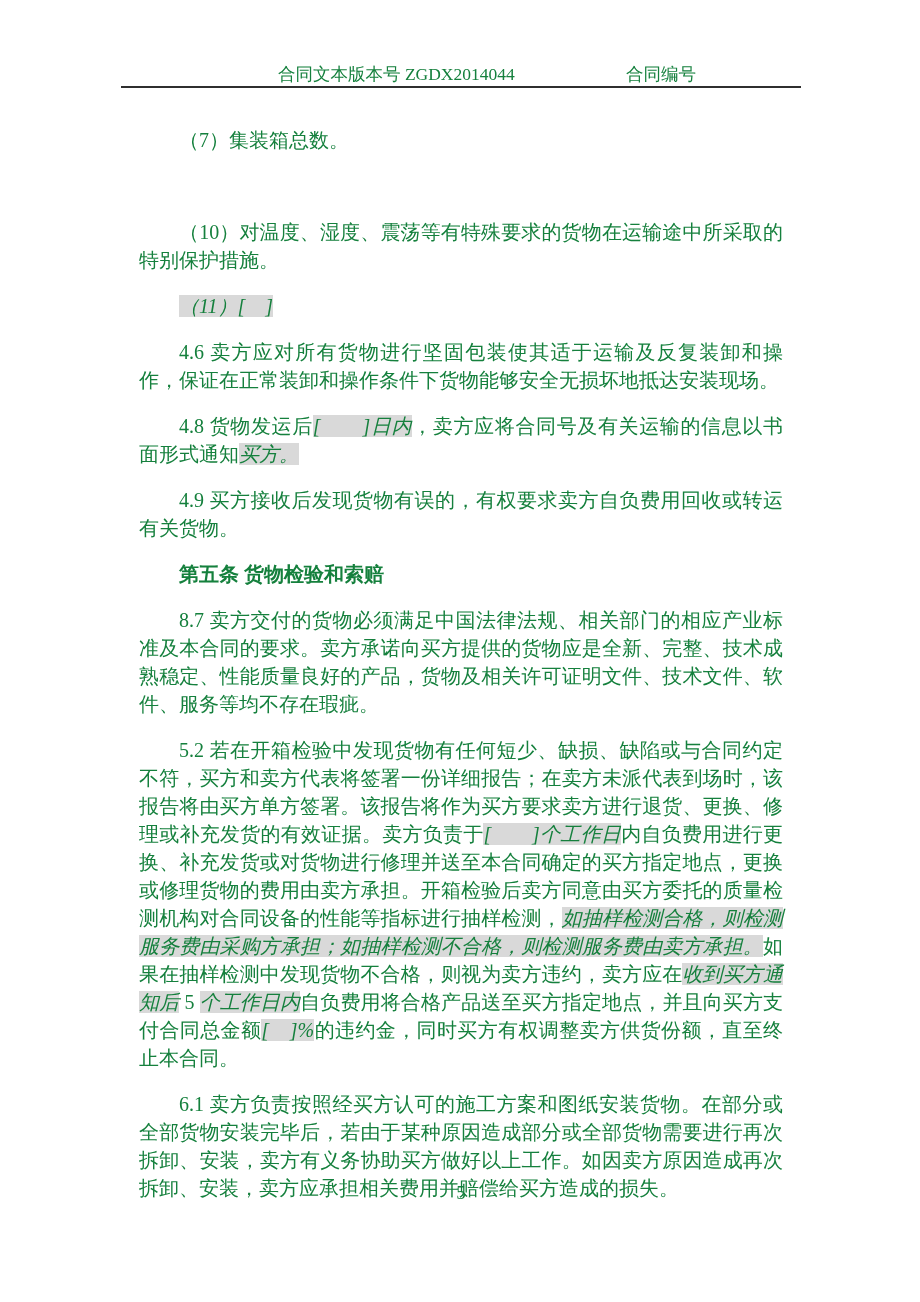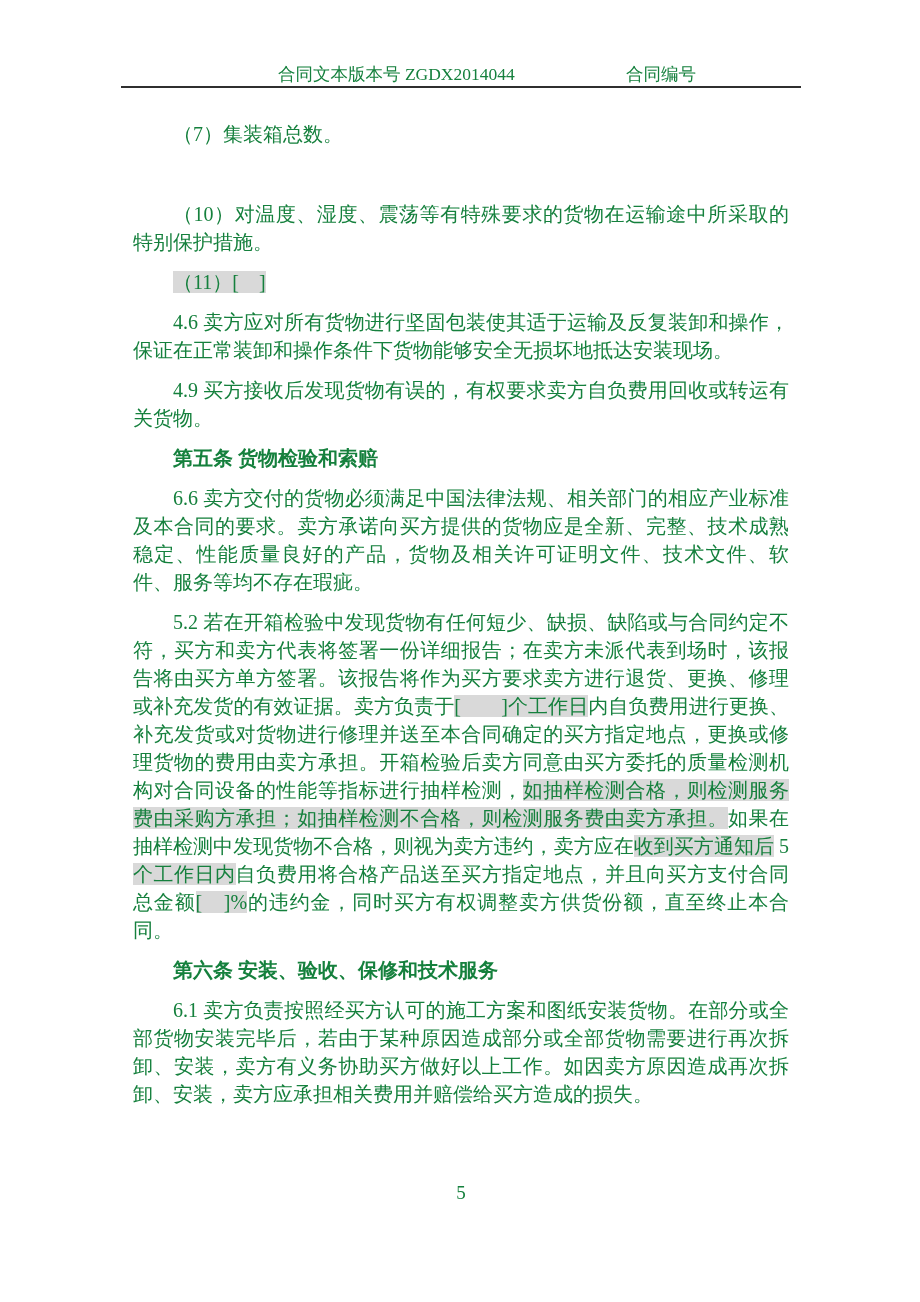--- a/index.html
+++ b/index.html
@@ -13,46 +13,46 @@
   }
   .header{position:absolute;top:62px;left:0;width:920px;height:26px;font-size:17.5px;}
   .hdr-version{position:absolute;left:278px;top:0;white-space:nowrap;}
   .hdr-contract{position:absolute;left:578px;top:0;white-space:nowrap;margin-left:48px;}
   .header-rule{position:absolute;top:86px;left:121px;width:680px;border-top:2px solid #2f2f2f;}
   .content{
     position:absolute;top:108px;left:121px;width:680px;
     font-size:20px;line-height:28px;
     text-align:justify;
   }
-  .para{margin:12px;text-indent:2em;}
+  .para{margin:18px;text-indent:2em;}
   .para.blank{height:28px;}
   .para.heading{font-weight:bold;font-family:Liberation Serif, serif;}
-  .hl{background:#d9d9d9;}
+  .hl{background:#d9d9d9;font-style:italic;}
   .footer{position:absolute;top:1182px;left:121px;width:680px;text-align:center;font-size:19px;}
 </style>
 </head>
 <body>
 
 <div class="page">
   <div class="header">
     <span class="hdr-version">合同文本版本号 ZGDX2014044</span>
     <span class="hdr-contract">合同编号</span>
   </div>
   <div class="header-rule"></div>
 
   <div class="content">
       <p class="para"><span>（7）集装箱总数。</span></p>
       <p class="para blank"></p>
       <p class="para"><span>（10）对温度、湿度、震荡等有特殊要求的货物在运输途中所采取的特别保护措施。</span></p>
       <p class="para"><span class="hl">（11）[　]</span></p>
       <p class="para"><span>4.6 卖方应对所有货物进行坚固包装使其适于运输及反复装卸和操作，保证在正常装卸和操作条件下货物能够安全无损坏地抵达安装现场。</span></p>
+      <p class="para"><span>4.8 货物发运后</span><span class="hl">[　　]日内</span><span>，卖方应将合同号及有关运输的信息以书面形式通知</span><span class="hl">买方。</span></p>
       <p class="para"><span>4.9 买方接收后发现货物有误的，有权要求卖方自负费用回收或转运有关货物。</span></p>
       <p class="para heading"><span>第五条 货物检验和索赔</span></p>
-      <p class="para"><span>6.6 卖方交付的货物必须满足中国法律法规、相关部门的相应产业标准及本合同的要求。卖方承诺向买方提供的货物应是全新、完整、技术成熟稳定、性能质量良好的产品，货物及相关许可证明文件、技术文件、软件、服务等均不存在瑕疵。</span></p>
+      <p class="para"><span>8.7 卖方交付的货物必须满足中国法律法规、相关部门的相应产业标准及本合同的要求。卖方承诺向买方提供的货物应是全新、完整、技术成熟稳定、性能质量良好的产品，货物及相关许可证明文件、技术文件、软件、服务等均不存在瑕疵。</span></p>
       <p class="para"><span>5.2 若在开箱检验中发现货物有任何短少、缺损、缺陷或与合同约定不符，买方和卖方代表将签署一份详细报告；在卖方未派代表到场时，该报告将由买方单方签署。该报告将作为买方要求卖方进行退货、更换、修理或补充发货的有效证据。卖方负责于</span><span class="hl">[　　]个工作日</span><span>内自负费用进行更换、补充发货或对货物进行修理并送至本合同确定的买方指定地点，更换或修理货物的费用由卖方承担。开箱检验后卖方同意由买方委托的质量检测机构对合同设备的性能等指标进行抽样检测，</span><span class="hl">如抽样检测合格，则检测服务费由采购方承担；如抽样检测不合格，则检测服务费由卖方承担。</span><span>如果在抽样检测中发现货物不合格，则视为卖方违约，卖方应在</span><span class="hl">收到买方通知后</span><span> 5 </span><span class="hl">个工作日内</span><span>自负费用将合格产品送至买方指定地点，并且向买方支付合同总金额</span><span class="hl">[　]%</span><span>的违约金，同时买方有权调整卖方供货份额，直至终止本合同。</span></p>
-      <p class="para heading"><span>第六条 安装、验收、保修和技术服务</span></p>
       <p class="para"><span>6.1 卖方负责按照经买方认可的施工方案和图纸安装货物。在部分或全部货物安装完毕后，若由于某种原因造成部分或全部货物需要进行再次拆卸、安装，卖方有义务协助买方做好以上工作。如因卖方原因造成再次拆卸、安装，卖方应承担相关费用并赔偿给买方造成的损失。</span></p>
     </div>
 
   <div class="footer">
     <span>5</span>
   </div>
 </div>
 
 </body></html>

